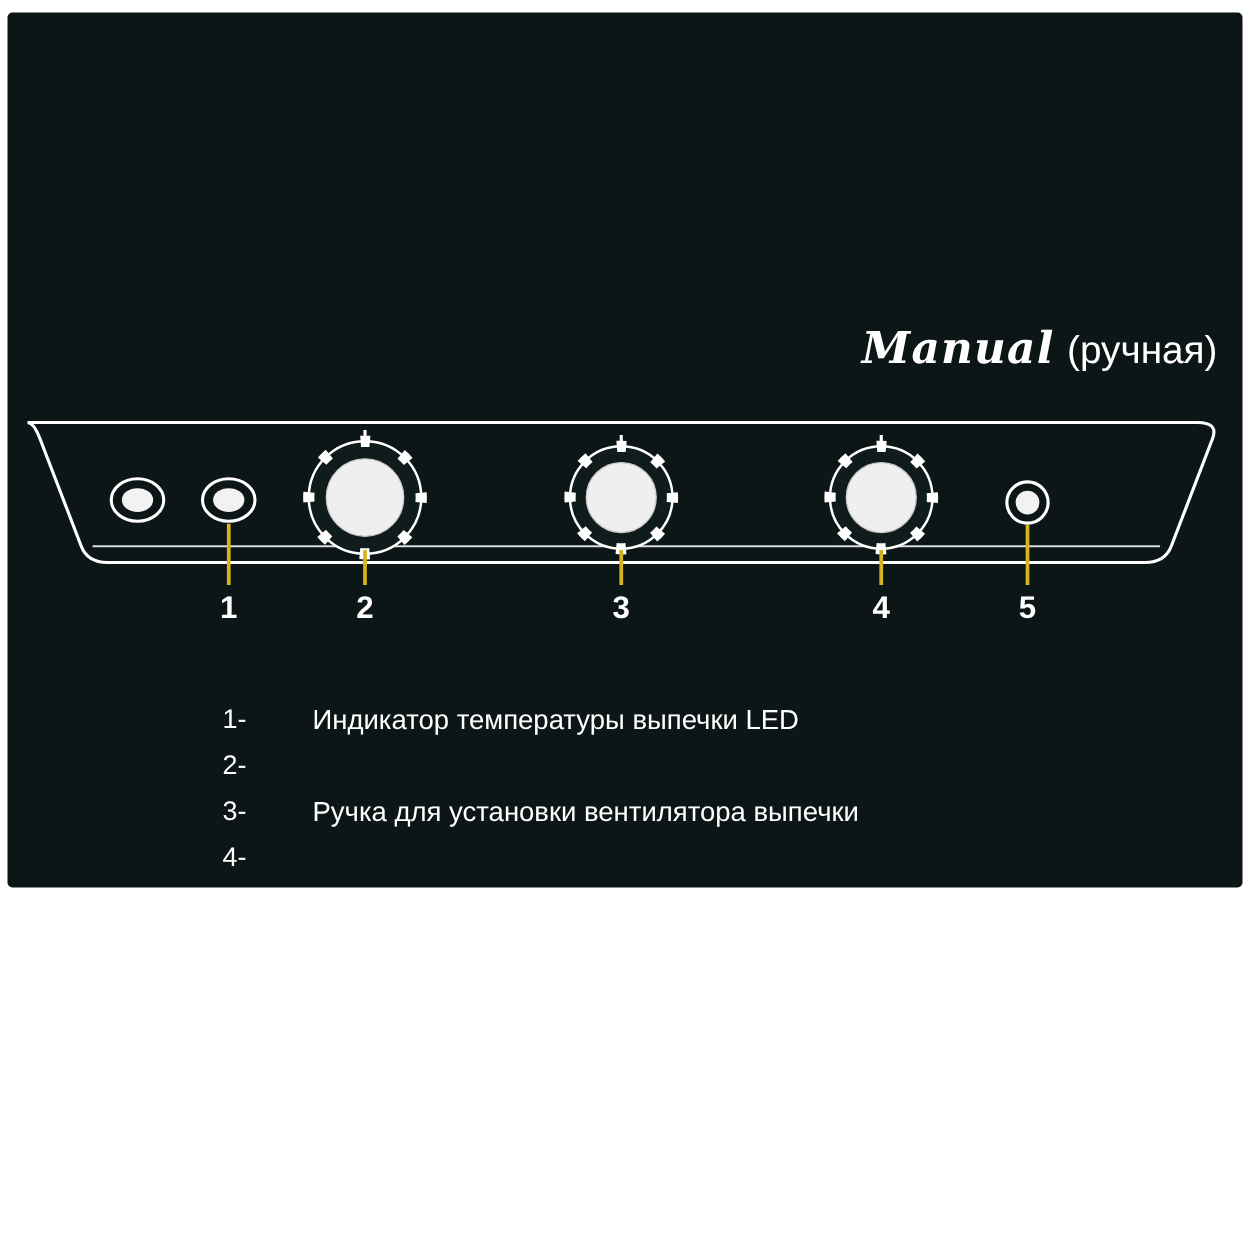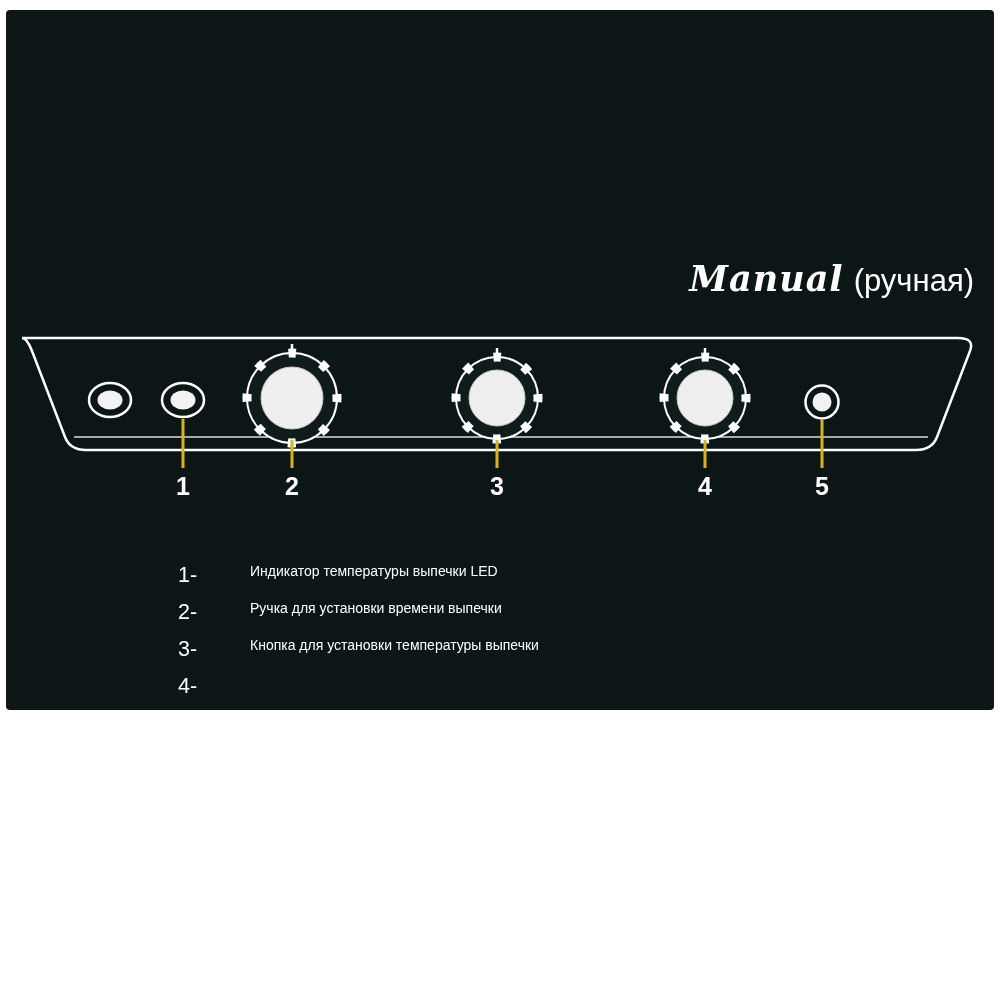--- a/index.html
+++ b/index.html
@@ -14,21 +14,21 @@
 
   .panel-svg { position:absolute; left:0; top:330px; }
 
   .callout-num { position:absolute; top:472px; transform:translateX(-50%); color:#ffffff;
                  font-size:25px; font-weight:bold; }
   .cn-1 { left:183px; } .cn-2 { left:292px; } .cn-3 { left:497px; } .cn-4 { left:705px; } .cn-5 { left:822px; }
 
   .legend { position:absolute; top:563px; left:0; width:100%; color:#ffffff; }
   .legend-row { position:relative; height:37px; }
   .legend-num { position:absolute; left:178px; font-size:21.5px; }
-  .legend-text { position:absolute; left:250px; font-size:14px; white-space:nowrap; }
+  .legend-text { position:absolute; left:250px; font-size:22px; white-space:nowrap; }
 </style>
 </head>
 <body>
 
 <div class="canvas">
   <div class="dark-bg"></div>
 
   <div class="title">
     <span class="brand">Manual</span><span class="suffix">(ручная)</span>
   </div>
@@ -90,25 +90,24 @@
   <div class="callout-num cn-4">4</div>
   <div class="callout-num cn-5">5</div>
 
   <div class="legend">
     <div class="legend-row">
       <span class="legend-num">1-</span>
       <span class="legend-text">Индикатор температуры выпечки LED</span>
     </div>
     <div class="legend-row">
       <span class="legend-num">2-</span>
-      <span class="legend-text">Ручка  для установки времени выпечки</span>
     </div>
     <div class="legend-row">
       <span class="legend-num">3-</span>
-      <span class="legend-text">Кнопка для установки температуры выпечки</span>
+      <span class="legend-text">Ручка для установки вентилятора выпечки</span>
     </div>
     <div class="legend-row">
       <span class="legend-num">4-</span>
     </div>
     <div class="legend-row">
       <span class="legend-num">5-</span>
     </div>
   </div>
 </div>
 

